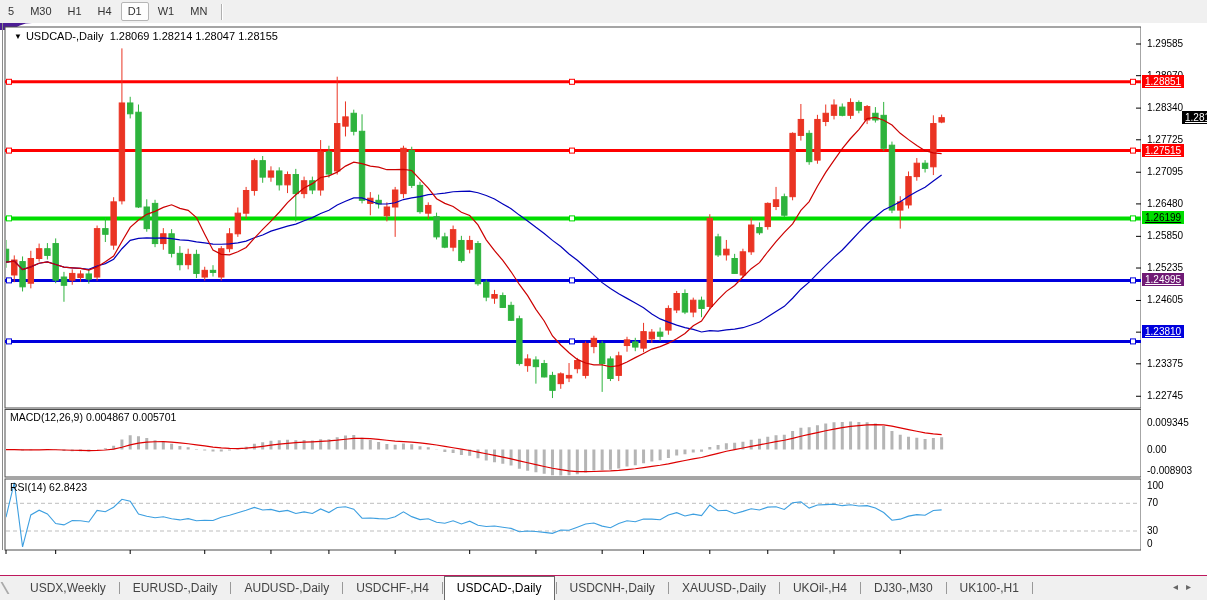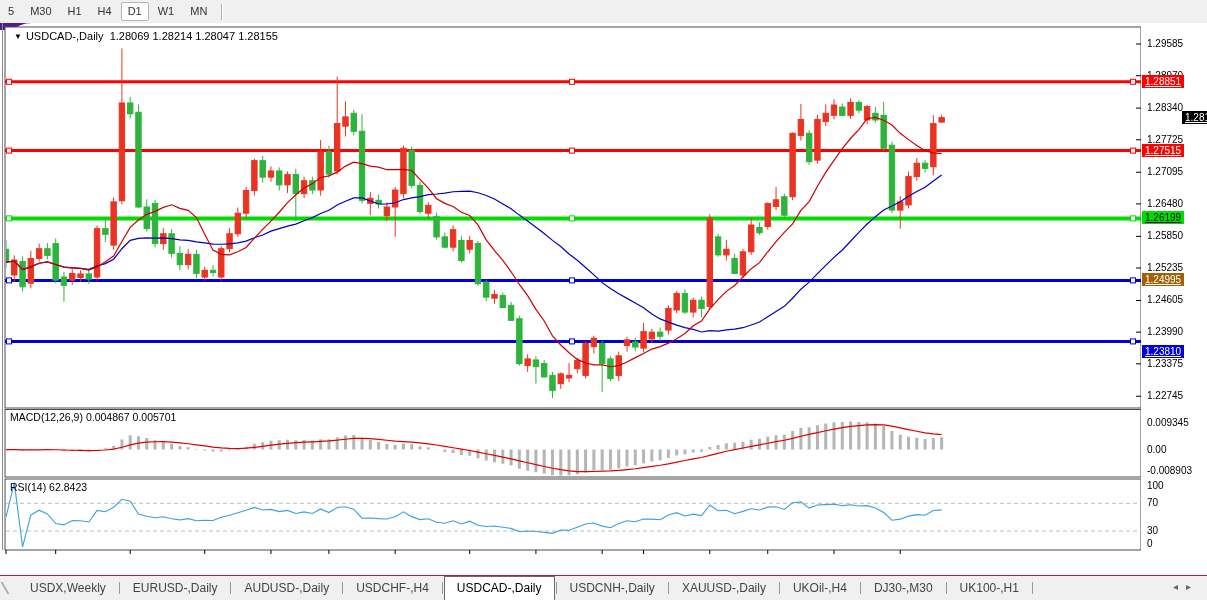--- a/index.html
+++ b/index.html
@@ -495,22 +495,22 @@
         <div class="dateLabel" style="left: 599.16px;">26 Oct 2021</div>
         <div class="dateLabel" style="left: 640.56px;">4 Nov 2021</div>
         <div class="dateLabel" style="left: 706.8px;">14 Nov 2021</div>
         <div class="dateLabel" style="left: 764.76px;">23 Nov 2021</div>
         <div class="dateLabel" style="left: 831px;">2 Dec 2021</div>
         <div class="dateLabel" style="left: 897.24px;">12 Dec 2021</div>
       </div>
   <div class="pxLabel" style="top: 58.801px; background: rgb(255, 0, 0); color: rgb(255, 255, 255);">1.28851</div>
       <div class="pxLabel" style="top: 127.605px; background: rgb(255, 0, 0); color: rgb(255, 255, 255);">1.27515</div>
       <div class="pxLabel" style="top: 195.379px; background: rgb(0, 221, 0); color: rgb(0, 0, 0);">1.26199</div>
-      <div class="pxLabel" style="top: 257.385px; background: #a16207; color: rgb(255, 255, 255);">1.24995</div>
-      <div class="pxLabel" style="top: 329px; background: rgb(0, 0, 221); color: rgb(255, 255, 255);">1.23810</div>
+      <div class="pxLabel" style="top: 257.385px; background: #701a75; color: rgb(255, 255, 255);">1.24995</div>
+      <div class="pxLabel" style="top: 309px; background: rgb(0, 0, 221); color: rgb(255, 255, 255);">1.23810</div>
       <div class="pxLabel" style="top: 94.645px; background: rgb(0, 0, 0); color: rgb(255, 255, 255); margin-left: 40px;">1.28155</div>
     </div>
 
   <div id="tabbar">
     <div id="tabgrip"></div>
     <div id="tabsflow"><span class="tab">USDX,Weekly</span><span class="tabsep"></span><span class="tab">EURUSD-,Daily</span><span class="tabsep"></span><span class="tab">AUDUSD-,Daily</span><span class="tabsep"></span><span class="tab">USDCHF-,H4</span><span class="tabsep"></span><span class="tab active">USDCAD-,Daily</span><span class="tabsep"></span><span class="tab">USDCNH-,Daily</span><span class="tabsep"></span><span class="tab">XAUUSD-,Daily</span><span class="tabsep"></span><span class="tab">UKOil-,H4</span><span class="tabsep"></span><span class="tab">DJ30-,M30</span><span class="tabsep"></span><span class="tab">UK100-,H1</span><span class="tabsep"></span></div>
     <div id="tabarrows"><span>◂</span><span>▸</span></div>
   </div>
 
 </div>

